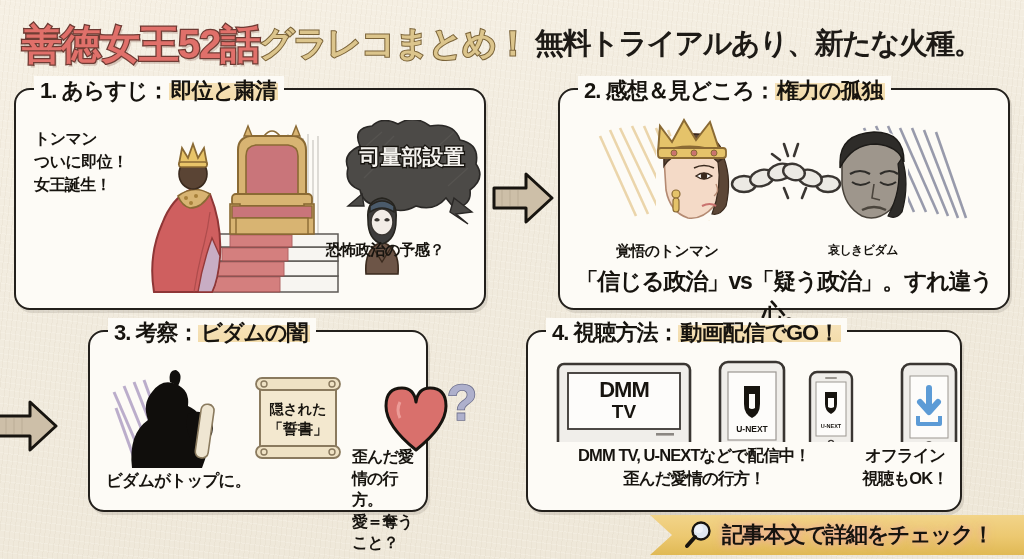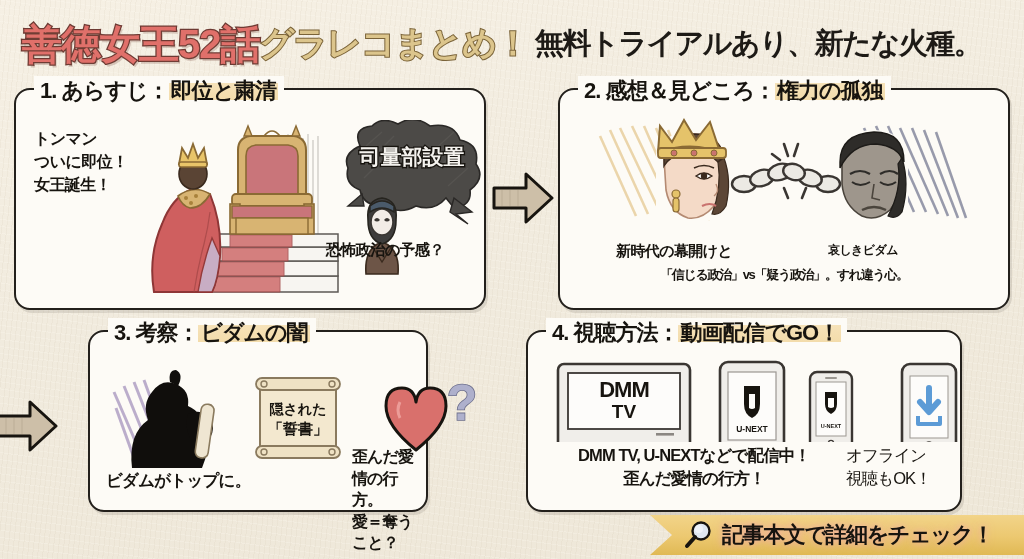--- a/index.html
+++ b/index.html
@@ -76,38 +76,38 @@
   #cloud-caption { position:absolute; left:300px; top:124px; font-size:15.5px; font-weight:bold;
                    color:#17140f; line-height:1.35; letter-spacing:-.8px; }
 
   
   #p2-portraits { position:absolute; left:14px; top:2px; width:404px; height:120px; }
   #p2-lbl-left  { position:absolute; left:46px;  top:126px; font-size:15px; font-weight:bold;
                   color:#17140f; letter-spacing:-.6px; }
   #p2-lbl-right { position:absolute; left:258px; top:126px; font-size:12px; font-weight:bold;
                   color:#17140f; letter-spacing:-.6px; }
   #p2-summary   { position:absolute; left:0; right:0; top:150px; text-align:center;
-                  font-size:13px; font-weight:bold; color:#17140f; letter-spacing:-1.3px; }
+                  font-size:23px; font-weight:bold; color:#17140f; letter-spacing:-1.3px; }
 
   
   #p3-sil    { position:absolute; left:6px;  top:4px;  width:152px; height:108px; }
   #p3-scroll { position:absolute; left:152px;top:12px; width:92px;  height:96px; }
   #p3-heart  { position:absolute; left:278px;top:18px; width:112px; height:80px; }
   #p3-cap-left  { position:absolute; left:6px;  top:112px; font-size:16.5px; font-weight:bold;
                   color:#17140f; letter-spacing:-.8px; }
   #p3-cap-right { position:absolute; left:252px;top:88px;  font-size:16px; font-weight:bold;
                   color:#17140f; letter-spacing:-.9px; line-height:1.35; }
 
   
   #p4-devices { position:absolute; left:10px; top:2px; width:420px; height:82px; }
   #p4-cap-left  { position:absolute; left:6px; top:86px; width:300px; text-align:center;
                   font-size:16.5px; font-weight:bold; color:#17140f;
                   letter-spacing:-.9px; line-height:1.38; }
-  #p4-cap-right { position:absolute; left:308px; top:86px; width:118px; text-align:left;
-                  font-size:16.5px; font-weight:normal; color:#17140f;
+  #p4-cap-right { position:absolute; left:308px; top:86px; width:118px; text-align:center;
+                  font-size:16.5px; font-weight:bold; color:#17140f;
                   letter-spacing:-.9px; line-height:1.38; }
 
   
   #footer-ribbon {
     position:absolute; left:650px; top:515px; width:374px; height:40px;
     background:linear-gradient(180deg,#f2d489 0%,#ecc870 55%,#e0b954 100%);
     clip-path:polygon(0 0, 100% 0, 100% 100%, 0 100%, 22px 50%);
     display:flex; align-items:center; gap:8px; padding-left:34px;
   }
   #footer-text {
@@ -321,21 +321,21 @@
       </g>
       <g stroke="#3a3632" stroke-width="2.6" stroke-linecap="round">
         <line x1="200" y1="26" x2="204" y2="38"></line>
         <line x1="214" y1="26" x2="210" y2="38"></line>
         <line x1="188" y1="36" x2="196" y2="42"></line>
         <line x1="222" y1="70" x2="218" y2="80"></line>
         <line x1="200" y1="70" x2="204" y2="80"></line>
       </g>
     </svg>
 
-    <div id="p2-lbl-left">新時代の幕開けと</div>
+    <div id="p2-lbl-left">覚悟のトンマン</div>
     <div id="p2-lbl-right">哀しきビダム</div>
     <div id="p2-summary">「信じる政治」vs「疑う政治」。すれ違う心。</div>
   </div>
 </div>
 
 <div class="panel" id="panel-3">
   <div class="p-title">
     <span>3. 考察：</span><span class="hl">ビダムの闇</span>
   </div>
   <div class="p-body">

